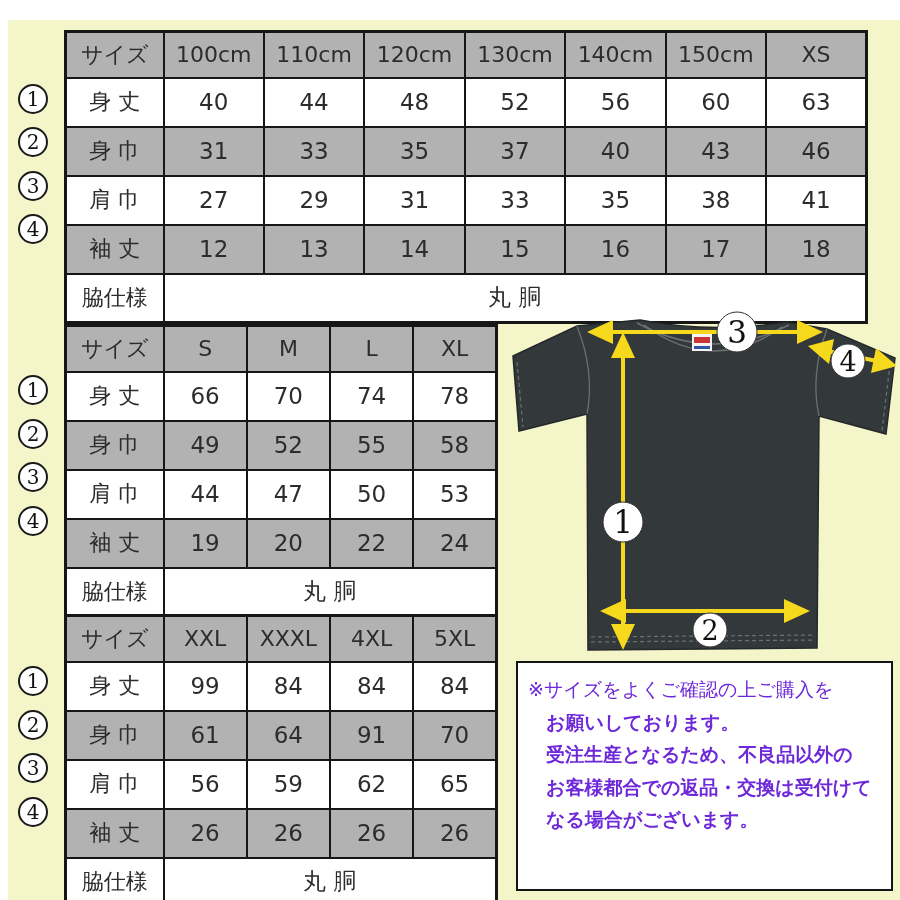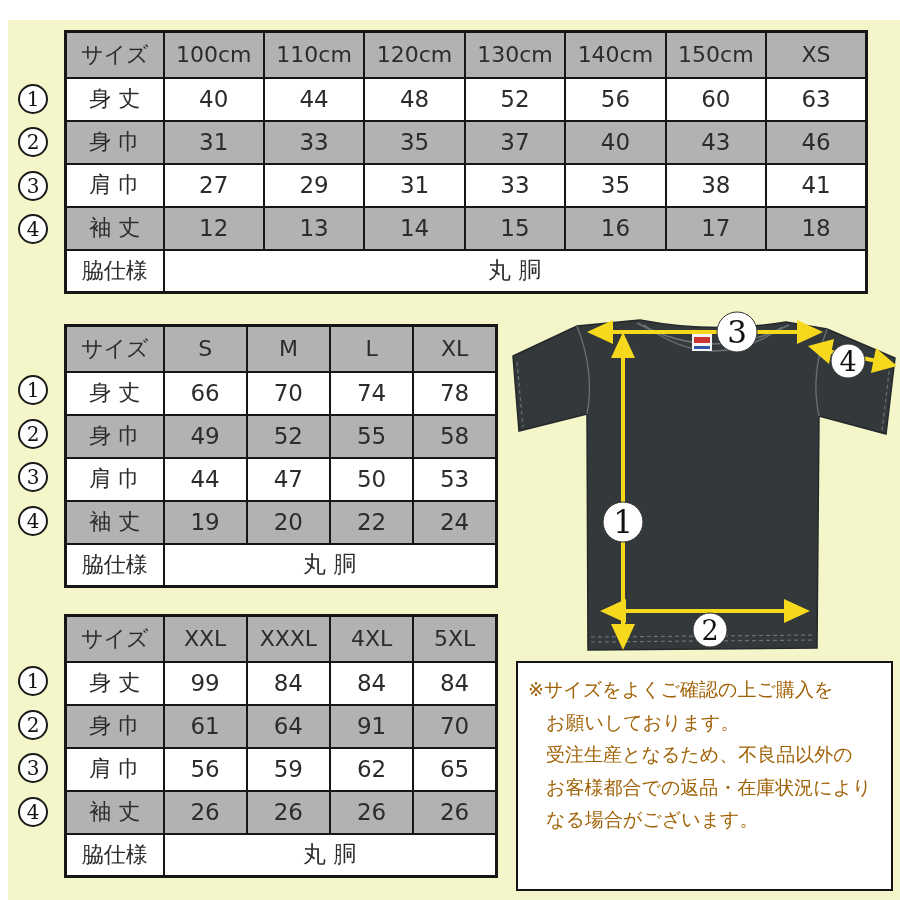--- a/index.html
+++ b/index.html
@@ -16,41 +16,41 @@
     background:#ffffff;border:3px solid #161616;padding-left:14px;
   }
   .size-table th,.size-table td{
     border:2px solid #161616;text-align:center;vertical-align:middle;
     color:#2c2c2c;padding:0;font-weight:normal;overflow:hidden;white-space:nowrap;
   }
   .t-kids{left:64px;top:30px;width:804px;}
   .t-adult{left:64px;top:324px;width:434px;}
   .t-big{left:64px;top:614px;width:434px;}
   .hrow{height:46px;}
-  .drow{height:43px;}
+  .drow{height:49px;}
   .gray{background:#b2b2b2;}
   .lbl{font-size:22px;}
   .num{font-size:23px;}
 
   
   .circ{
     position:absolute;width:30px;height:30px;box-sizing:border-box;
     border:2px solid #1a1a1a;border-radius:50%;background:#ffffff;
     font-family:"DejaVu Serif","Liberation Serif",serif;
     font-size:20px;line-height:26px;text-align:center;color:#111;
   }
 
   
   .note{
     position:absolute;left:516px;top:661px;width:377px;height:230px;
     box-sizing:border-box;background:#ffffff;border:2px solid #141414;
-    padding:10px 6px 0 10px;font-size:19px;line-height:32.5px;color:#a16207;
+    padding:10px 6px 0 10px;font-size:19px;line-height:32.5px;color:#6d28d9;
   }
   .note .ln{white-space:nowrap;}
-  .note .indent{padding-left:18px;}
+  .note .indent{padding-left:18px;font-weight:bold;}
 
   
   .shirt-wrap{position:absolute;left:505px;top:298px;width:395px;height:365px;}
   svg text.cnum{
     font-family:"DejaVu Serif","Liberation Serif",serif;
     fill:#111;text-anchor:middle;
   }
 </style>
 </head>
 <body>
@@ -308,15 +308,15 @@
     <circle cx="205" cy="332" r="17" fill="#ffffff" stroke="#333" stroke-width="1"></circle>
     <text class="cnum" x="205" y="342" font-size="27">2</text>
   </g>
 </svg>
 </div>
 
 <div class="note">
   <div class="ln">※サイズをよくご確認の上ご購入を</div>
   <div class="ln indent">お願いしております。</div>
   <div class="ln indent">受注生産となるため、不良品以外の</div>
-  <div class="ln indent">お客様都合での返品・在庫状況により</div>
+  <div class="ln indent">お客様都合での返品・交換は受付けて</div>
   <div class="ln indent">なる場合がございます。</div>
 </div>
 
 </body></html>

